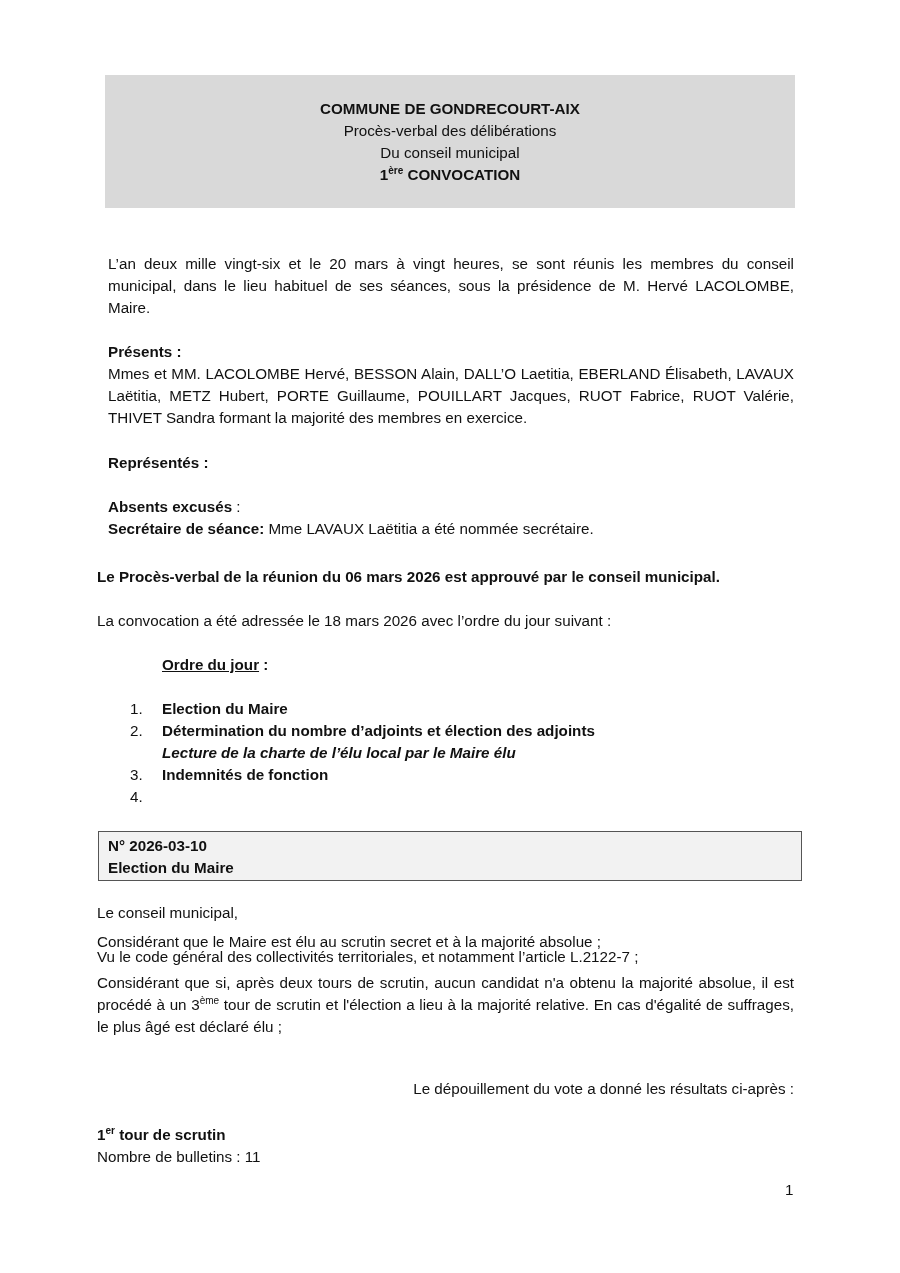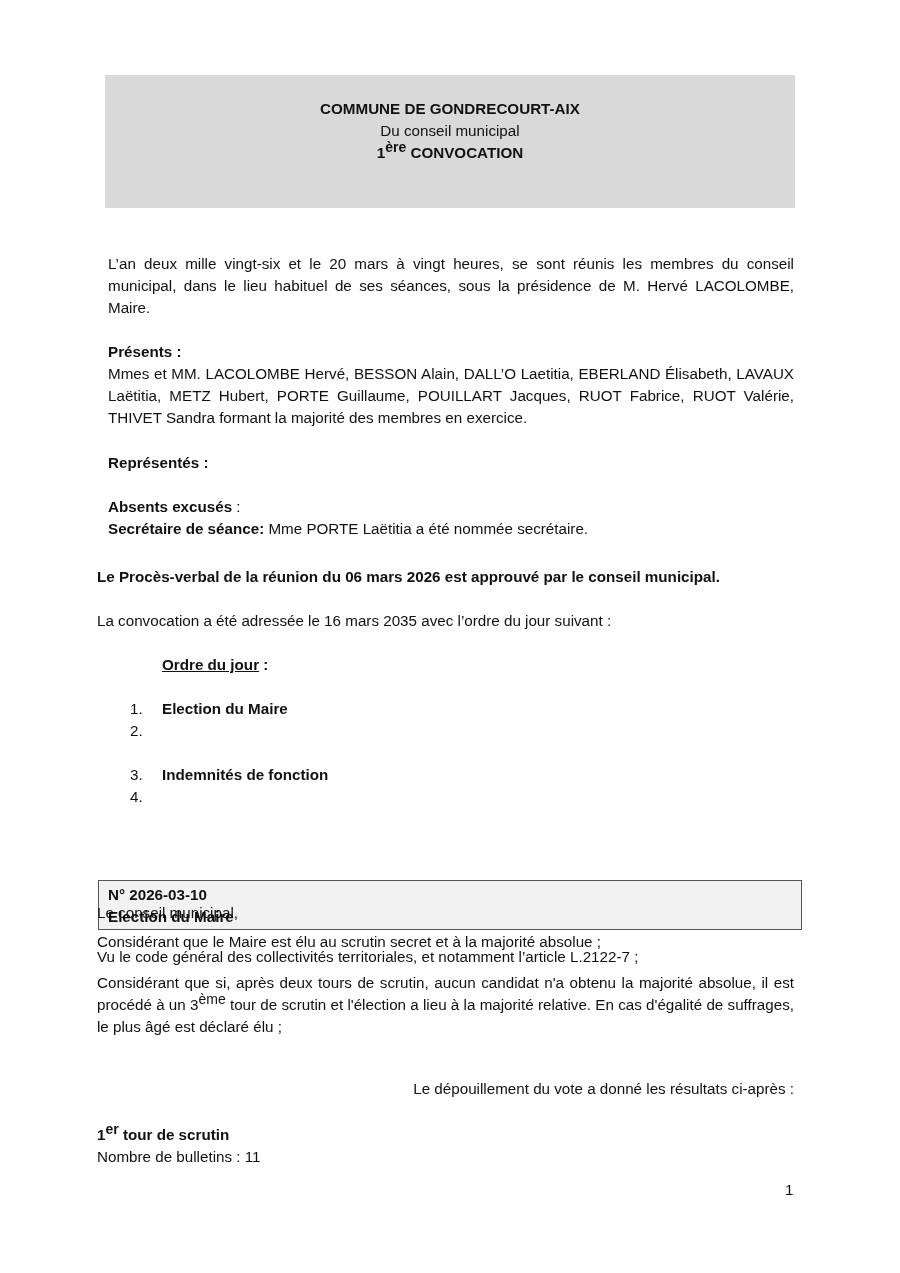--- a/index.html
+++ b/index.html
@@ -12,74 +12,77 @@
     }
     .header-box {
       position: absolute; left: 105px; top: 75px; width: 690px; height: 133px;
       background: #d9d9d9;
       text-align: center;
       box-sizing: border-box;
       padding-top: 23px;
     }
     .header-box div { line-height: 22px; }
     .bold { font-weight: bold; }
-    sup { font-size: 14px; line-height: 0; vertical-align: 6px; }
+    sup { font-size: 10px; line-height: 0; vertical-align: 6px; }
     .block { position: absolute; }
     .justify { text-align: justify; text-align-last: left; }
     .ind1 { left: 108px; width: 686px; }
     .ind0 { left: 97px; width: 697px; }
     .ordre-title { left: 162px; }
     .ordre-title .u { text-decoration: underline; }
     .agenda { position: absolute; left: 130px; top: 698px; width: 600px; }
     .agenda .row { display: flex; height: 22px; }
     .agenda .num { width: 32px; text-align: left; }
     .agenda .txt { font-weight: bold; }
     .agenda .sub { font-style: italic; font-weight: bold; }
     .delib-box {
-      position: absolute; left: 98px; top: 880px; width: 704px; height: 50px;
+      position: absolute; left: 98px; top: 831px; width: 704px; height: 50px;
       background: #f2f2f2; border: 1px solid #555555; box-sizing: border-box;
       padding: 3px 9px; font-weight: bold;
     }
     .page-number { position: absolute; left: 785px; top: 1179px; }
   </style>
 </head>
 <body>
 
 <div class="header-box">
   <div class="bold">COMMUNE DE GONDRECOURT-AIX</div>
+  <div>Procès-verbal des délibérations</div>
   <div>Du conseil municipal</div>
   <div class="bold"><span>1</span><sup>ère</sup><span> CONVOCATION</span></div>
 </div>
 
 <div class="block ind1 justify" style="top:253px;">L’an deux mille vingt-six et le 20 mars à vingt heures, se sont réunis les membres du conseil municipal, dans le lieu habituel de ses séances, sous la présidence de M. Hervé LACOLOMBE, Maire.</div>
 
 <div class="block ind1 bold" style="top:341px;">Présents :</div>
 <div class="block ind1 justify" style="top:363px;">Mmes et MM. LACOLOMBE Hervé, BESSON Alain, DALL’O Laetitia, EBERLAND Élisabeth, LAVAUX Laëtitia, METZ Hubert, PORTE Guillaume, POUILLART Jacques,  RUOT Fabrice, RUOT Valérie, THIVET Sandra formant la majorité des membres en exercice.</div>
 
 <div class="block ind1 bold" style="top:452px;">Représentés :</div>
 
 <div class="block ind1" style="top:496px;"><span class="bold">Absents excusés</span><span> :</span></div>
-<div class="block ind1" style="top:518px;"><span class="bold">Secrétaire de séance:</span><span> Mme PORTE Laëtitia a été nommée secrétaire.</span></div>
+<div class="block ind1" style="top:518px;"><span class="bold">Secrétaire de séance:</span><span> Mme LAVAUX Laëtitia a été nommée secrétaire.</span></div>
 
 <div class="block ind0 bold" style="top:566px;">Le Procès-verbal de la réunion du 06 mars 2026 est approuvé par le conseil municipal.</div>
 
-<div class="block ind0" style="top:610px;">La convocation a été adressée le 16 mars 2035 avec l’ordre du jour suivant :</div>
+<div class="block ind0" style="top:610px;">La convocation a été adressée le 18 mars 2026 avec l’ordre du jour suivant :</div>
 
 <div class="block ordre-title bold" style="top:654px;"><span class="u">Ordre du jour</span><span> :</span></div>
 
 <div class="agenda">
   <div class="row">
       <span class="num">1.</span>
       <span class="txt">Election du Maire</span>
     </div>
   <div class="row">
       <span class="num">2.</span>
+      <span class="txt">Détermination du nombre d’adjoints et élection des adjoints</span>
     </div>
   <div class="row">
       <span class="num"></span>
+      <span class="sub">Lecture de la charte de l’élu local par le Maire élu</span>
     </div>
   <div class="row">
       <span class="num">3.</span>
       <span class="txt">Indemnités de fonction</span>
     </div>
   <div class="row">
       <span class="num">4.</span>
     </div>
 </div>
 

